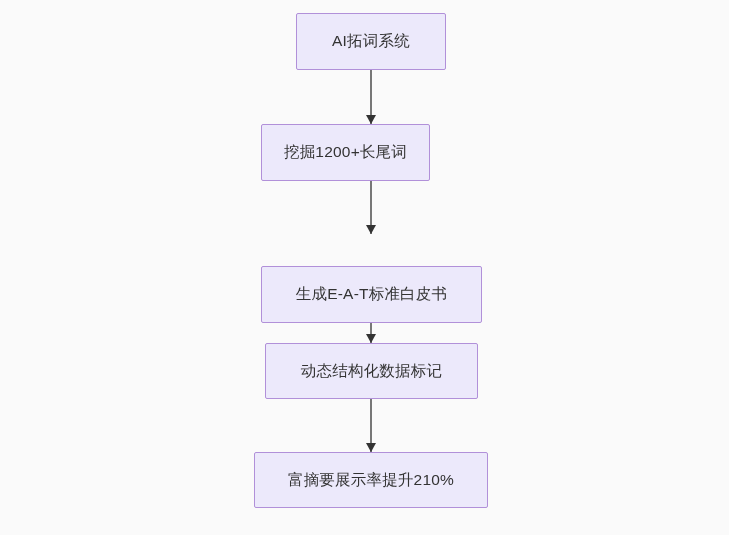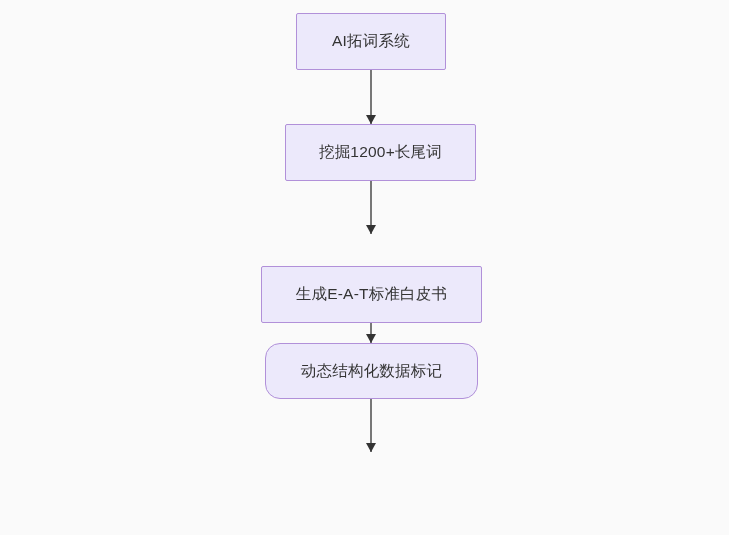--- a/index.html
+++ b/index.html
@@ -54,23 +54,23 @@
     position: absolute;
     left: -4px;
     width: 0;
     height: 0;
     border-left: 5px solid transparent;
     border-right: 5px solid transparent;
     border-top: 9px solid #333333;
   }
   
   .n1 { left: 296px; top: 13px;  width: 150px; height: 57px; }
-  .n2 { left: 285px; top: 124px; width: 191px; height: 57px; align-items: center; }
+  .n2 { left: 261px; top: 124px; width: 169px; height: 57px; align-items: center; }
   .n3 { left: 261px; top: 234px; width: 221px; height: 57px; margin-top: 32px; }
-  .n4 { left: 265px; top: 343px; width: 213px; height: 56px; border-radius: 15px; }
+  .n4 { left: 265px; top: 343px; width: 213px; height: 56px; }
   .n5 { left: 254px; top: 452px; width: 234px; height: 56px; }
   
   .e1 { left: 370px; top: 70px;  height: 54px; }
   .e2 { left: 370px; top: 181px; height: 53px; }
   .e3 { left: 370px; top: 291px; height: 52px; }
   .e4 { left: 370px; top: 399px; height: 53px; }
 </style>
 </head>
 <body>
 
@@ -105,14 +105,17 @@
   </div>
 
   <div class="node n3">
     <span class="node-label">生成E-A-T标准白皮书</span>
   </div>
 
   <div class="node n4">
     <span class="node-label">动态结构化数据标记</span>
   </div>
 
+  <div class="node n5">
+    <span class="node-label">富摘要展示率提升210%</span>
+  </div>
 
 </div>
 
 </body></html>

